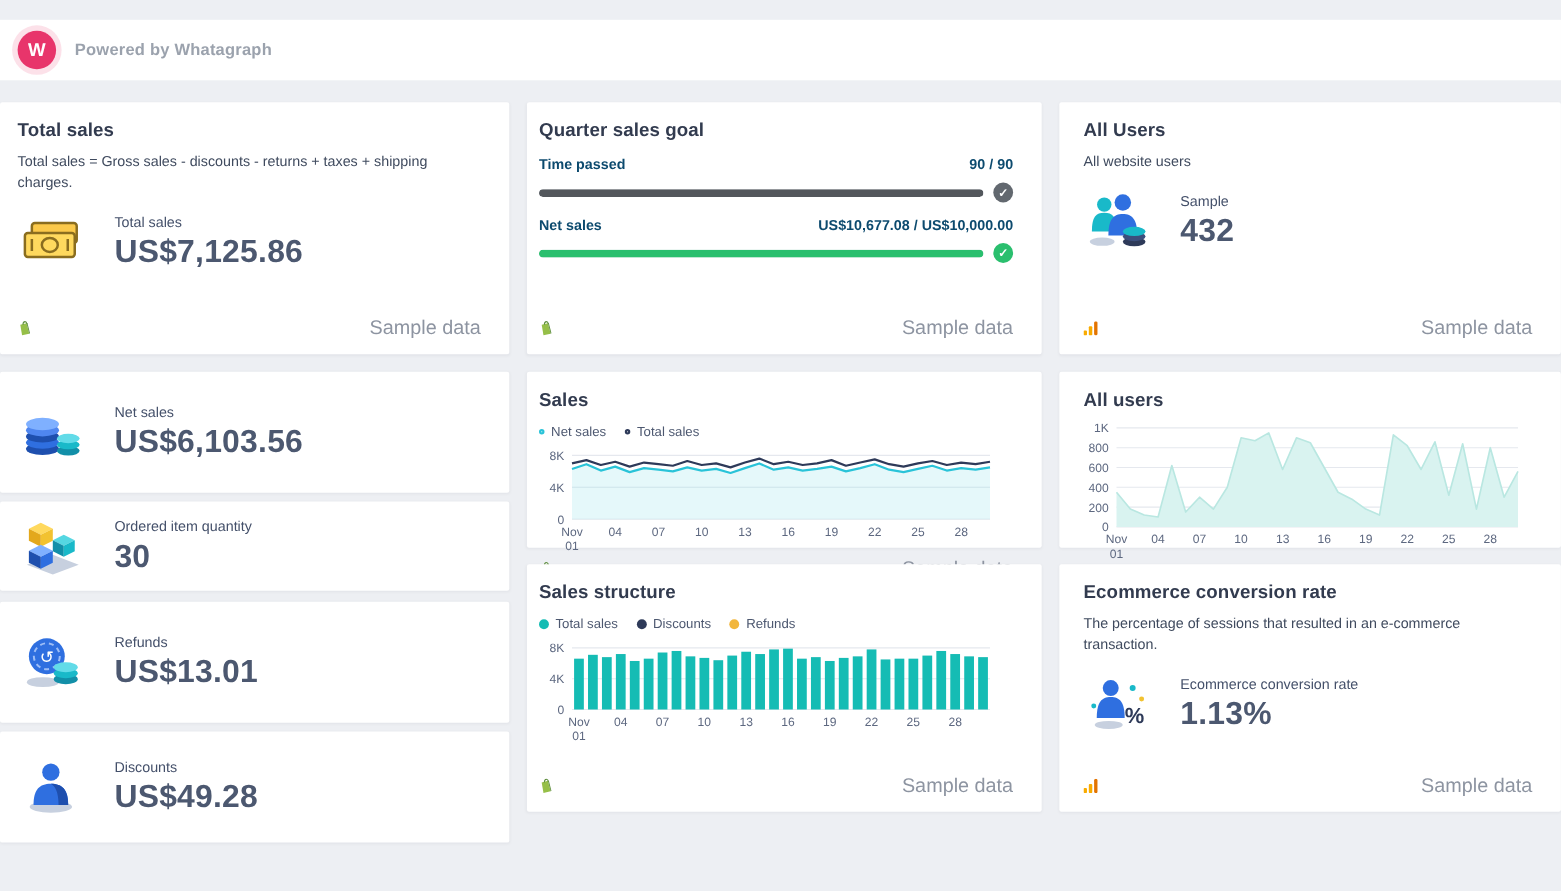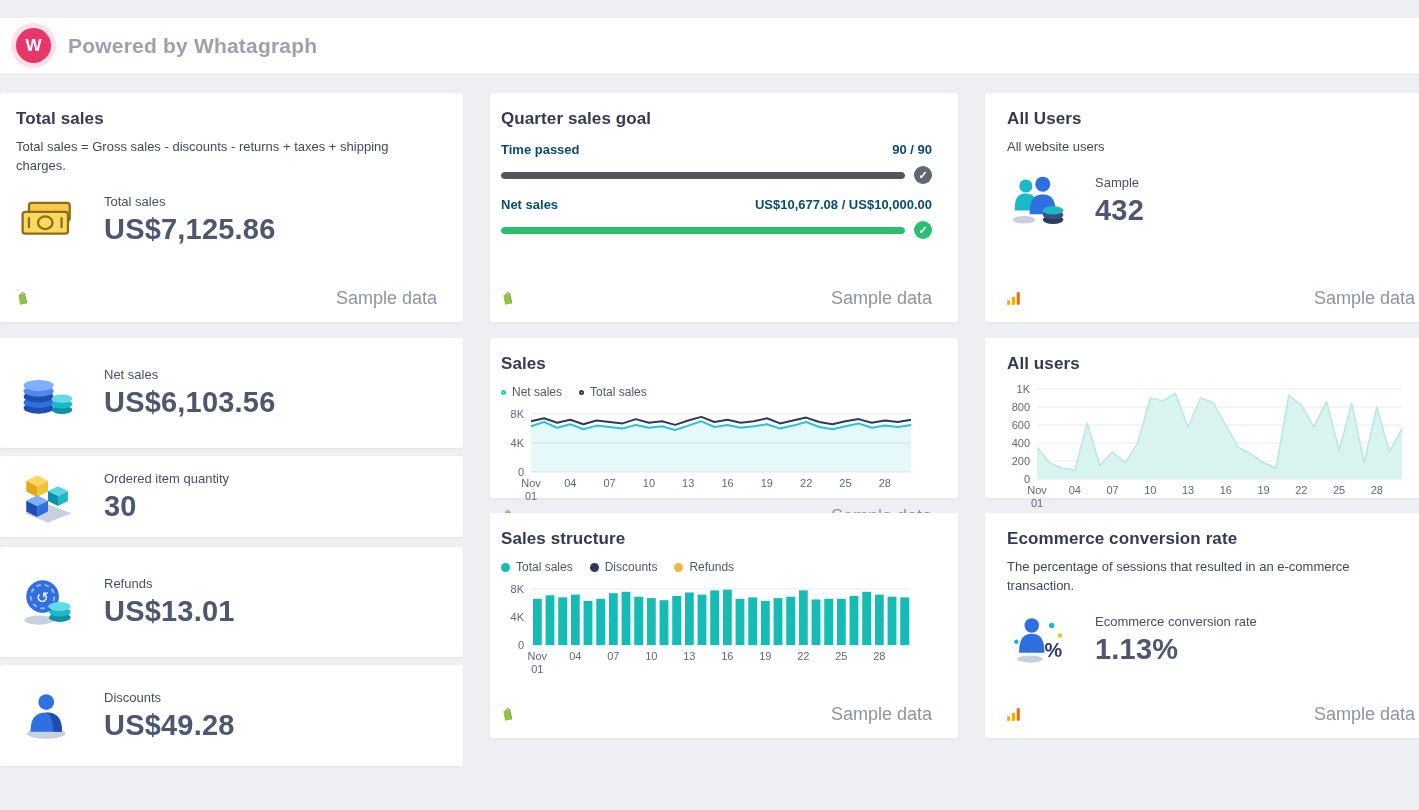--- a/index.html
+++ b/index.html
@@ -2,23 +2,23 @@
 <html><head>
 <meta charset="utf-8">
 <style>
   *{margin:0;padding:0;box-sizing:border-box}
   html,body{width:1419px;height:810px;overflow:hidden}
   body{background:#edeff3;font-family:"Liberation Sans",sans-serif;color:#333f54}
 
   .header{margin-top:18px;height:55px;background:#fff;display:flex;align-items:center;padding-left:11px}
   .logo{width:35px;height:35px;border-radius:50%;background:#e8356b;box-shadow:0 0 0 5px rgba(232,53,107,.15);
         color:#fff;font-weight:bold;font-size:17px;display:flex;align-items:center;justify-content:center;margin-right:17px;margin-left:5px}
-  .powered{color:#9ba2ad;font-size:21px;font-weight:bold;letter-spacing:.2px}
-
-  .grid{margin-top:20px;display:grid;grid-template-columns:463px 468px 456px;column-gap:27px}
+  .powered{color:#9ba2ad;font-size:15px;font-weight:bold;letter-spacing:.2px}
+
+  .grid{margin-top:20px;display:grid;grid-template-columns:463px 468px 456px;column-gap:16px}
   .col{display:flex;flex-direction:column}
 
   .card{background:#fff;border-radius:2px;box-shadow:0 1px 3px rgba(16,24,40,.05);
         display:flex;flex-direction:column;padding:16px 26px 13px 16px}
   .col2 .card{padding-left:11px}
   .col3 .card{padding-left:22px}
 
   
   .c-total{height:229px;margin-bottom:16px}
   .c-net{height:110px;margin-bottom:8px}

